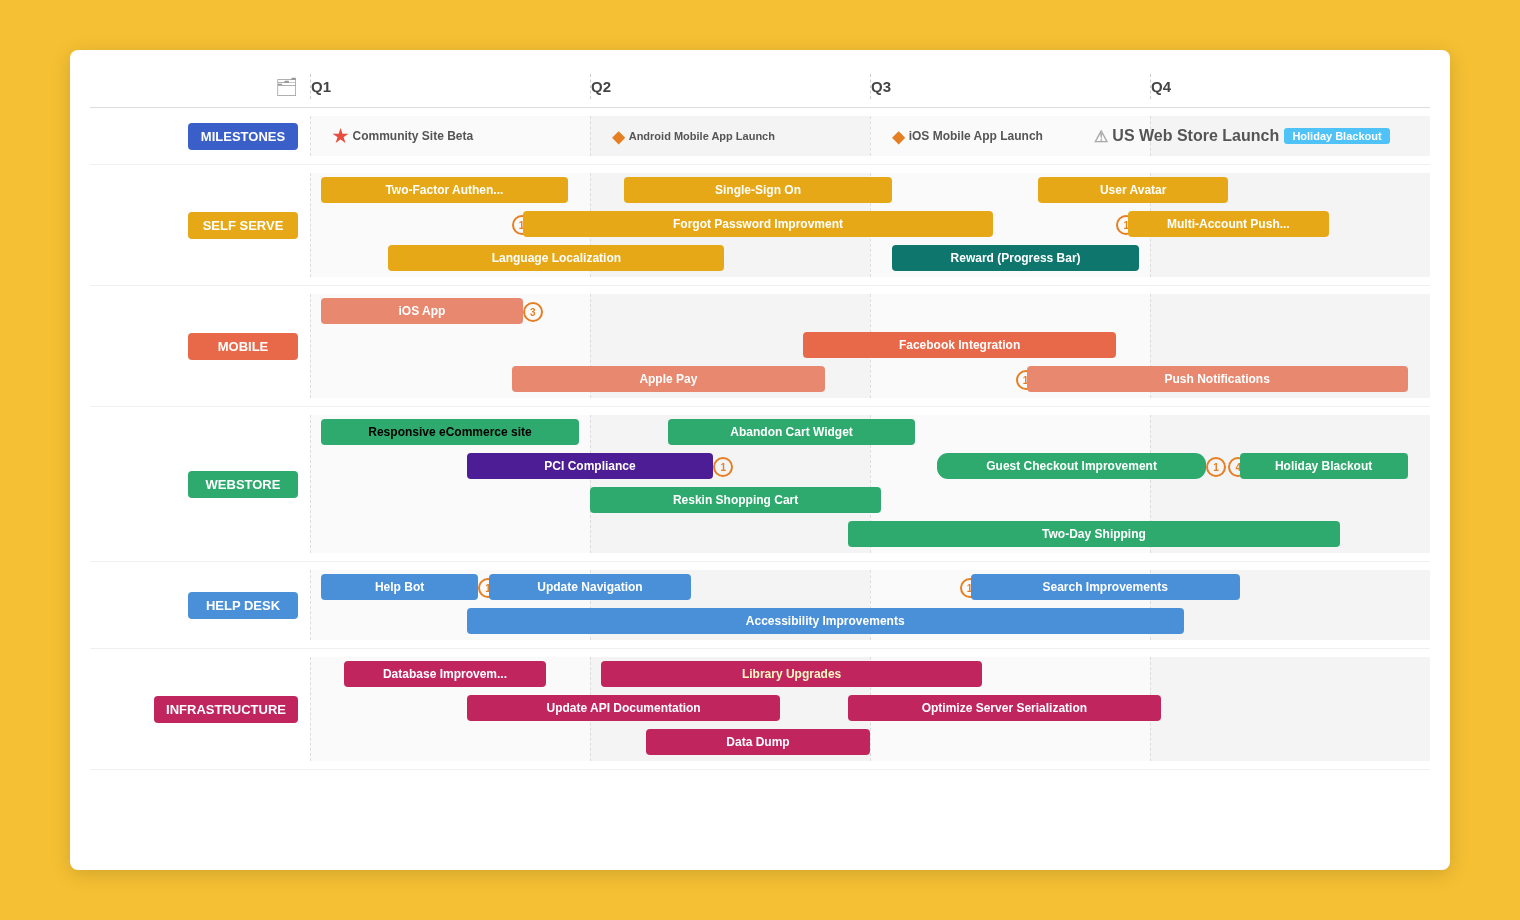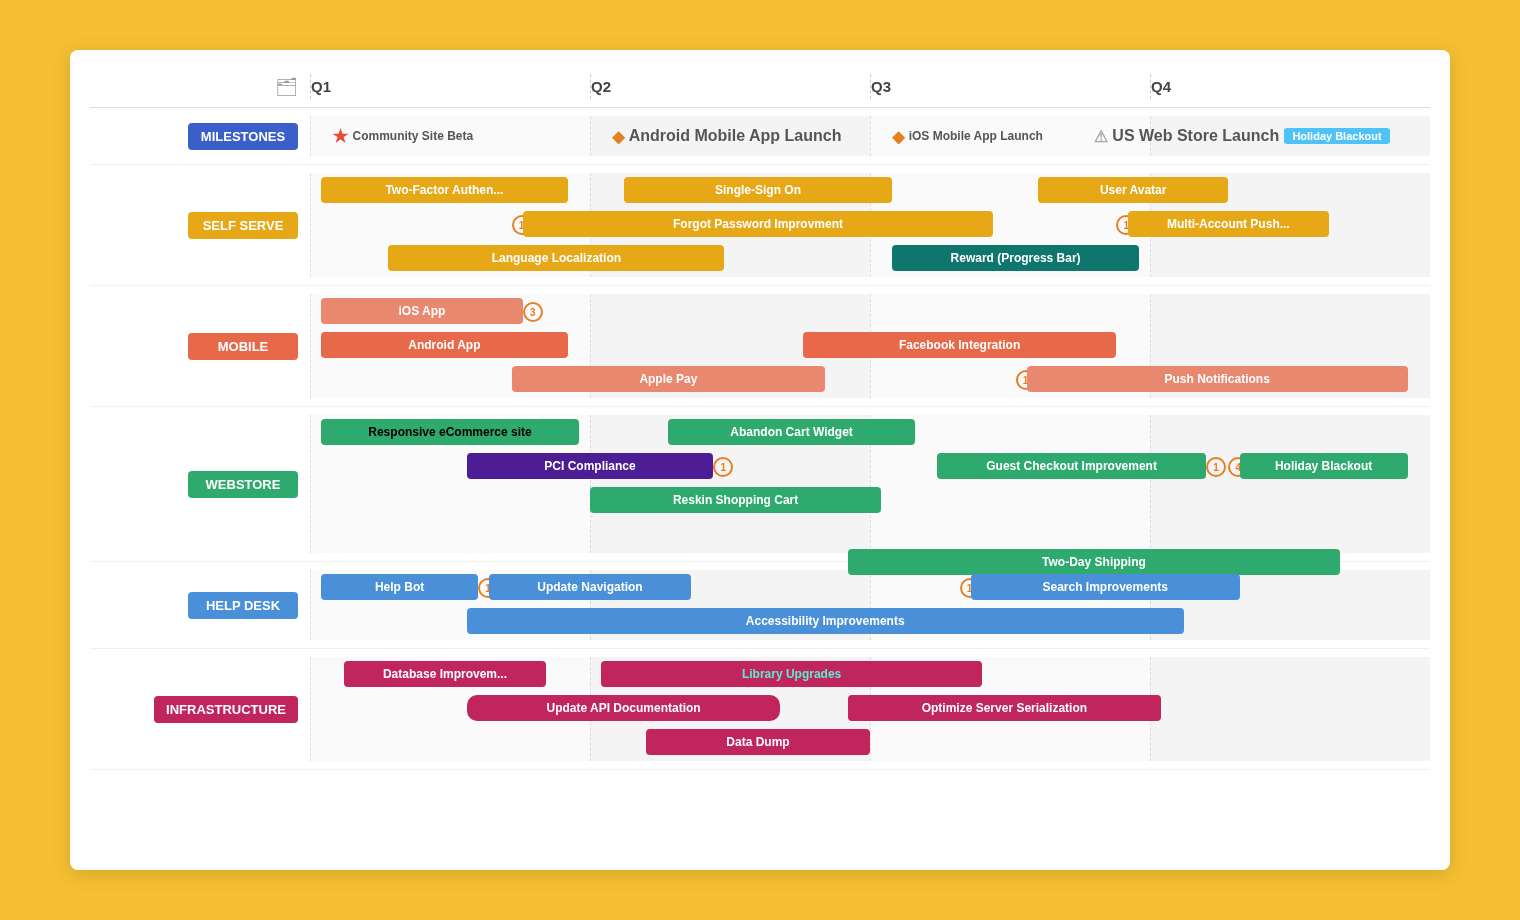--- a/index.html
+++ b/index.html
@@ -171,21 +171,21 @@
             <div class="grid-col" style="background-color: rgb(244, 244, 244);"></div>
           </div>
           <div class="section-rows" style="padding: 4px 0px;">
             <div class="milestones-row">
               <div class="milestone-item" style="left: 2%;">
                 <span style="color: rgb(231, 76, 60); font-size: 18px;">★</span>
                 <span style="font-size: 12px; font-weight: 600; color: rgb(85, 85, 85);">Community Site Beta</span>
               </div>
               <div class="milestone-item" style="left: 27%;">
                 <span style="color: rgb(230, 126, 34); font-size: 16px;">◆</span>
-                <span style="font-size: 16px; font-weight: 600; color: rgb(85, 85, 85);">Android Mobile App Launch</span>
+                <span style="font-size: 11px; font-weight: 600; color: rgb(85, 85, 85);">Android Mobile App Launch</span>
               </div>
               <div class="milestone-item" style="left: 52%;">
                 <span style="color: rgb(230, 126, 34); font-size: 16px;">◆</span>
                 <span style="font-size: 12px; font-weight: 600; color: rgb(85, 85, 85);">iOS Mobile App Launch</span>
               </div>
               <div class="milestone-item" style="left: 70%;">
                 <span style="color: rgb(170, 170, 170); font-size: 16px;">⚠</span>
                 <span style="font-size: 16px; font-weight: 600; color: rgb(85, 85, 85);">US Web Store Launch</span>
               </div>
               <div class="milestone-item" style="left: 87%;">
@@ -235,21 +235,20 @@
             <div class="grid-col" style="background-color: rgb(244, 244, 244);"></div>
             <div class="grid-col" style="background-color: rgb(250, 250, 250);"></div>
             <div class="grid-col" style="background-color: rgb(244, 244, 244);"></div>
           </div>
           <div class="section-rows" style="padding: 4px 0px;">
             <div class="gantt-row">
               <div class="bar" style="left: 1%; width: 18%; background-color: rgb(232, 136, 110); color: rgb(255, 255, 255);">iOS App</div>
               <div class="bar" style="left: 19%; width: 20px; background-color: transparent; color: rgb(230, 126, 34); height: 20px; border-radius: 50%; border: 2px solid rgb(230, 126, 34); font-size: 10px; font-weight: bold; display: flex; align-items: center; justify-content: center; top: 4px;">3</div>
             </div>
             <div class="gantt-row">
-              <div class="bar" style="left: 1%; width: 22%; background-color: rgb(232, 105, 74); color: rgb(255, 255, 255);">Android App</div>
               <div class="bar" style="left: 44%; width: 28%; background-color: rgb(232, 105, 74); color: rgb(255, 255, 255);">Facebook Integration</div>
             </div>
             <div class="gantt-row">
               <div class="bar" style="left: 18%; width: 28%; background-color: rgb(232, 136, 110); color: rgb(255, 255, 255);">Apple Pay</div>
               <div class="bar" style="left: 63%; width: 20px; background-color: transparent; color: rgb(230, 126, 34); height: 20px; border-radius: 50%; border: 2px solid rgb(230, 126, 34); font-size: 10px; font-weight: bold; display: flex; align-items: center; justify-content: center; top: 4px;">1</div>
               <div class="bar" style="left: 64%; width: 34%; background-color: rgb(232, 136, 110); color: rgb(255, 255, 255);">Push Notifications</div>
             </div>
           </div>
         </div>
       </div>
@@ -265,30 +264,30 @@
             <div class="grid-col" style="background-color: rgb(244, 244, 244);"></div>
           </div>
           <div class="section-rows" style="padding: 4px 0px;">
             <div class="gantt-row">
               <div class="bar" style="left: 1%; width: 23%; background-color: rgb(46, 170, 110); color: #000000; padding-left: 8px;">Responsive eCommerce site</div>
               <div class="bar" style="left: 32%; width: 22%; background-color: rgb(46, 170, 110); color: rgb(255, 255, 255);">Abandon Cart Widget</div>
             </div>
             <div class="gantt-row">
               <div class="bar" style="left: 14%; width: 22%; background-color: #4c1d95; color: rgb(255, 255, 255);">PCI Compliance</div>
               <div class="bar" style="left: 36%; width: 20px; background-color: transparent; color: rgb(230, 126, 34); height: 20px; border-radius: 50%; border: 2px solid rgb(230, 126, 34); font-size: 10px; font-weight: bold; display: flex; align-items: center; justify-content: center; top: 4px;">1</div>
-              <div class="bar" style="left: 56%; width: 24%; background-color: rgb(46, 170, 110); color: rgb(255, 255, 255);">Guest Checkout Improvement</div>
+              <div class="bar" style="left: 56%; width: 24%; background-color: rgb(46, 170, 110); color: rgb(255, 255, 255); border-radius: 11px;">Guest Checkout Improvement</div>
               <div class="bar" style="left: 80%; width: 20px; background-color: transparent; color: rgb(230, 126, 34); height: 20px; border-radius: 50%; border: 2px solid rgb(230, 126, 34); font-size: 10px; font-weight: bold; display: flex; align-items: center; justify-content: center; top: 4px;">1</div>
               <div class="bar" style="left: 82%; width: 20px; background-color: transparent; color: rgb(230, 126, 34); height: 20px; border-radius: 50%; border: 2px solid rgb(230, 126, 34); font-size: 10px; font-weight: bold; display: flex; align-items: center; justify-content: center; top: 4px;">4</div>
               <div class="bar" style="left: 83%; width: 15%; background-color: rgb(46, 170, 110); color: rgb(255, 255, 255);">Holiday Blackout</div>
             </div>
             <div class="gantt-row">
               <div class="bar" style="left: 25%; width: 26%; background-color: rgb(46, 170, 110); color: rgb(255, 255, 255);">Reskin Shopping Cart</div>
             </div>
             <div class="gantt-row">
-              <div class="bar" style="left: 48%; width: 44%; background-color: rgb(46, 170, 110); color: rgb(255, 255, 255); margin-top: 28px;">Two-Day Shipping</div>
+              <div class="bar" style="left: 48%; width: 44%; background-color: rgb(46, 170, 110); color: rgb(255, 255, 255);">Two-Day Shipping</div>
             </div>
           </div>
         </div>
       </div>
       <div class="gantt-section">
         <div class="section-label">
           <div class="section-label-box" style="background-color: rgb(74, 144, 217);">HELP DESK</div>
         </div>
         <div class="section-rows-wrap" style="flex: 1 1 0%; position: relative;">
           <div class="grid-bg">
@@ -318,24 +317,24 @@
         <div class="section-rows-wrap" style="flex: 1 1 0%; position: relative;">
           <div class="grid-bg">
             <div class="grid-col" style="background-color: rgb(250, 250, 250);"></div>
             <div class="grid-col" style="background-color: rgb(244, 244, 244);"></div>
             <div class="grid-col" style="background-color: rgb(250, 250, 250);"></div>
             <div class="grid-col" style="background-color: rgb(244, 244, 244);"></div>
           </div>
           <div class="section-rows" style="padding: 4px 0px;">
             <div class="gantt-row">
               <div class="bar" style="left: 1%; width: 18%; background-color: rgb(192, 37, 94); color: rgb(255, 255, 255); margin-left: 23px;">Database Improvem...</div>
-              <div class="bar" style="left: 26%; width: 34%; background-color: rgb(192, 37, 94); color: #5eead4; text-align: right;">Library Upgrades</div>
-            </div>
-            <div class="gantt-row">
-              <div class="bar" style="left: 14%; width: 28%; background-color: rgb(192, 37, 94); color: rgb(255, 255, 255); border-radius: 10px;">Update API Documentation</div>
+              <div class="bar" style="left: 26%; width: 34%; background-color: rgb(192, 37, 94); color: #fef9c3; text-align: right;">Library Upgrades</div>
+            </div>
+            <div class="gantt-row">
+              <div class="bar" style="left: 14%; width: 28%; background-color: rgb(192, 37, 94); color: rgb(255, 255, 255);">Update API Documentation</div>
               <div class="bar" style="left: 48%; width: 28%; background-color: rgb(192, 37, 94); color: rgb(255, 255, 255);">Optimize Server Serialization</div>
             </div>
             <div class="gantt-row">
               <div class="bar" style="left: 30%; width: 20%; background-color: rgb(192, 37, 94); color: rgb(255, 255, 255);">Data Dump</div>
             </div>
           </div>
         </div>
       </div>
     </div>
 </div>

